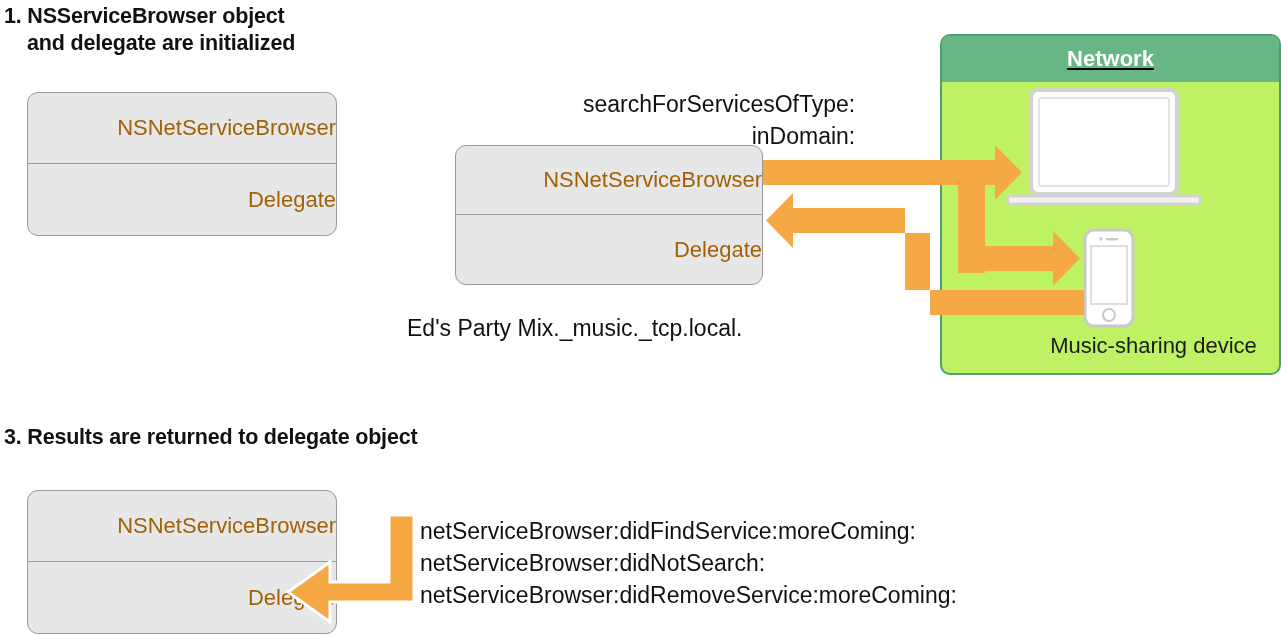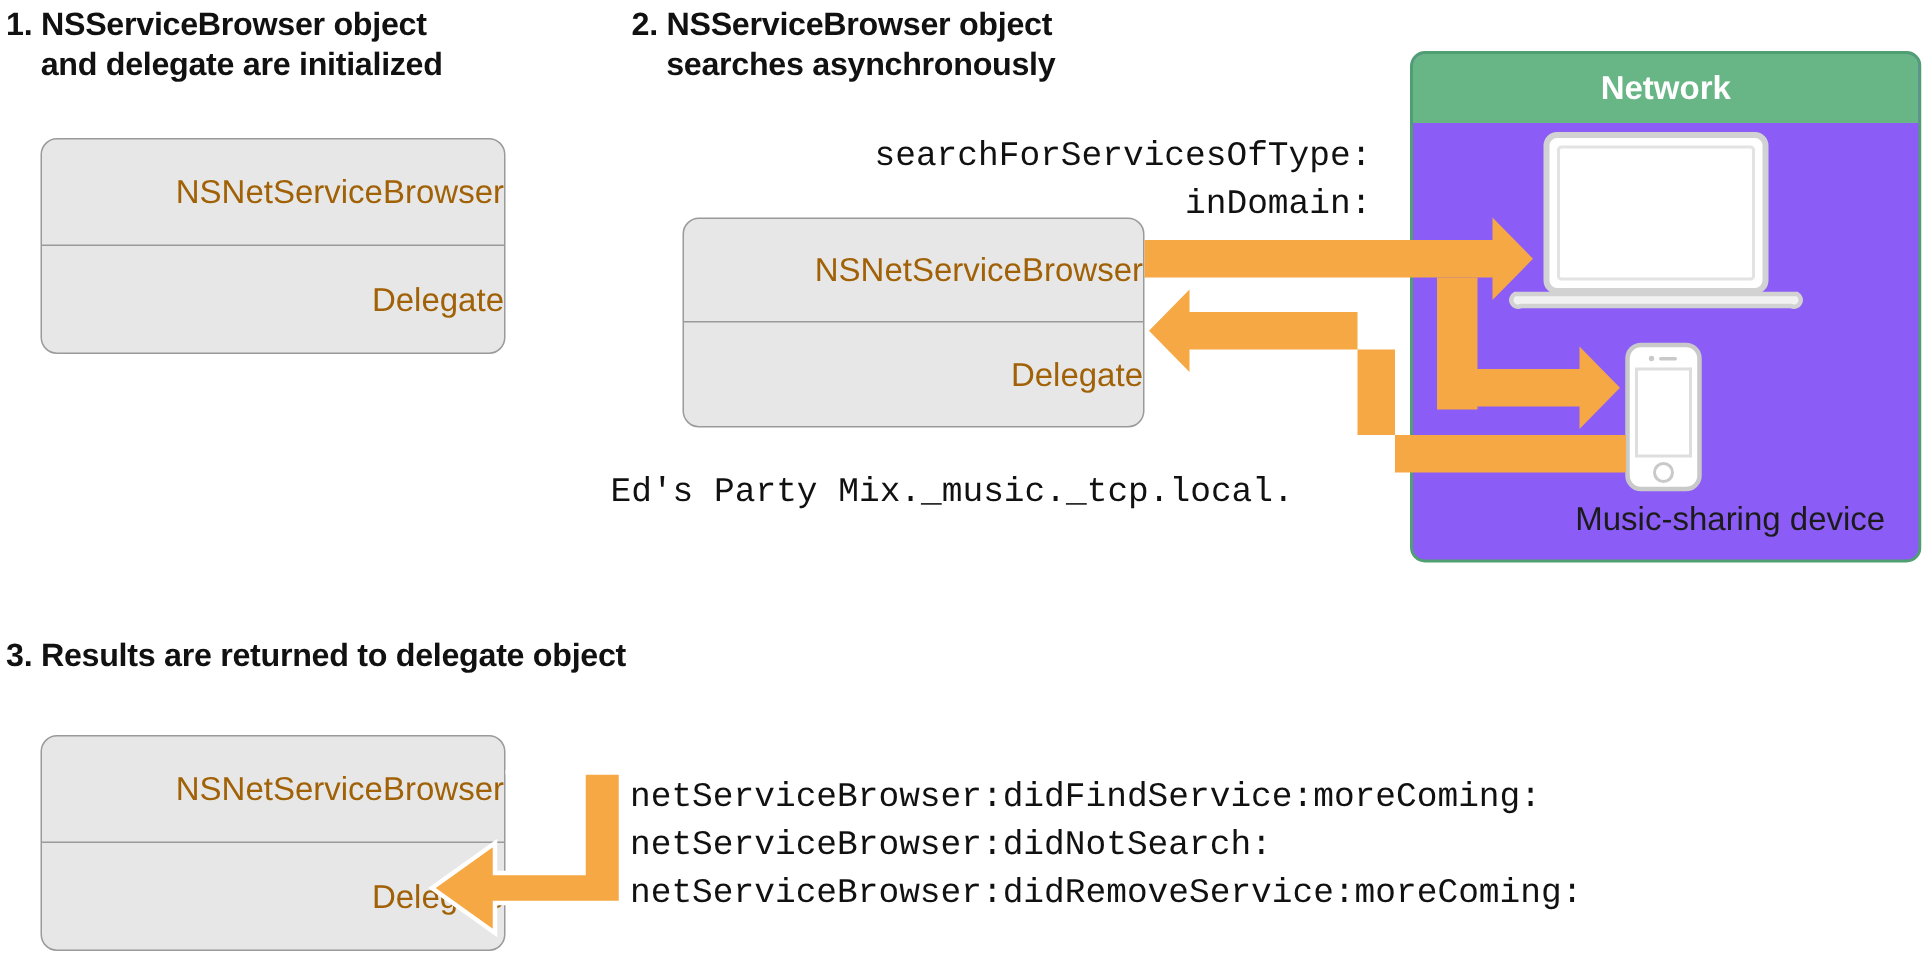--- a/index.html
+++ b/index.html
@@ -22,30 +22,30 @@
   .objbox .row.top{border-bottom:1.5px solid #9a9a9a;}
 
   #box1{left:27px;top:92px;width:310px;height:144px;}
   #box1 .row{height:50%;}
   #box2{left:455px;top:145px;width:308px;height:140px;}
   #box2 .row{height:50%;}
   #box3{left:27px;top:490px;width:310px;height:144px;}
   #box3 .row{height:50%;}
 
   
-  .mono{position:absolute;font-family:Liberation Mono, monospace;
+  .mono{position:absolute;font-family:Liberation Sans, sans-serif;
         font-size:23px;color:#111;white-space:pre;line-height:32px;}
   #callMsg{left:583px;top:88px;text-align:right;}
   #svcName{left:407px;top:300px;margin-top:12px;}
   #cbList{left:420px;top:515px;line-height:32px;}
 
   
   #netpanel{position:absolute;left:940px;top:34px;width:341px;height:341px;
             border:2px solid #4f9f72;border-radius:10px;box-sizing:border-box;
-            background:#8b5cf6;z-index:1;overflow:hidden;}
+            background:#bef264;z-index:1;overflow:hidden;text-decoration:underline;}
   #netheader{height:46px;background:#68b585;display:flex;align-items:center;
              justify-content:center;color:#fff;font-weight:bold;font-size:22px;}
   #netlabel{position:absolute;left:940px;top:333px;width:341px;text-align:center;
             font-size:22px;color:#1b1b1b;z-index:4;padding-left:43px;}
 
   
   #laptop{position:absolute;left:1006px;top:88px;width:196px;height:124px;z-index:2;}
   #phone{position:absolute;left:1083px;top:228px;width:52px;height:100px;z-index:2;}
 
   
@@ -64,22 +64,20 @@
 
   <div class="objbox" id="box1">
     <div class="row top">
       <span>NSNetServiceBrowser</span>
     </div>
     <div class="row">
       <span>Delegate</span>
     </div>
   </div>
 
-  <div class="heading" id="h2">2. NSServiceBrowser object
-    searches asynchronously</div>
 
   <div class="mono" id="callMsg">searchForServicesOfType:
 inDomain:</div>
 
   <div class="objbox" id="box2">
     <div class="row top">
       <span>NSNetServiceBrowser</span>
     </div>
     <div class="row">
       <span>Delegate</span>

